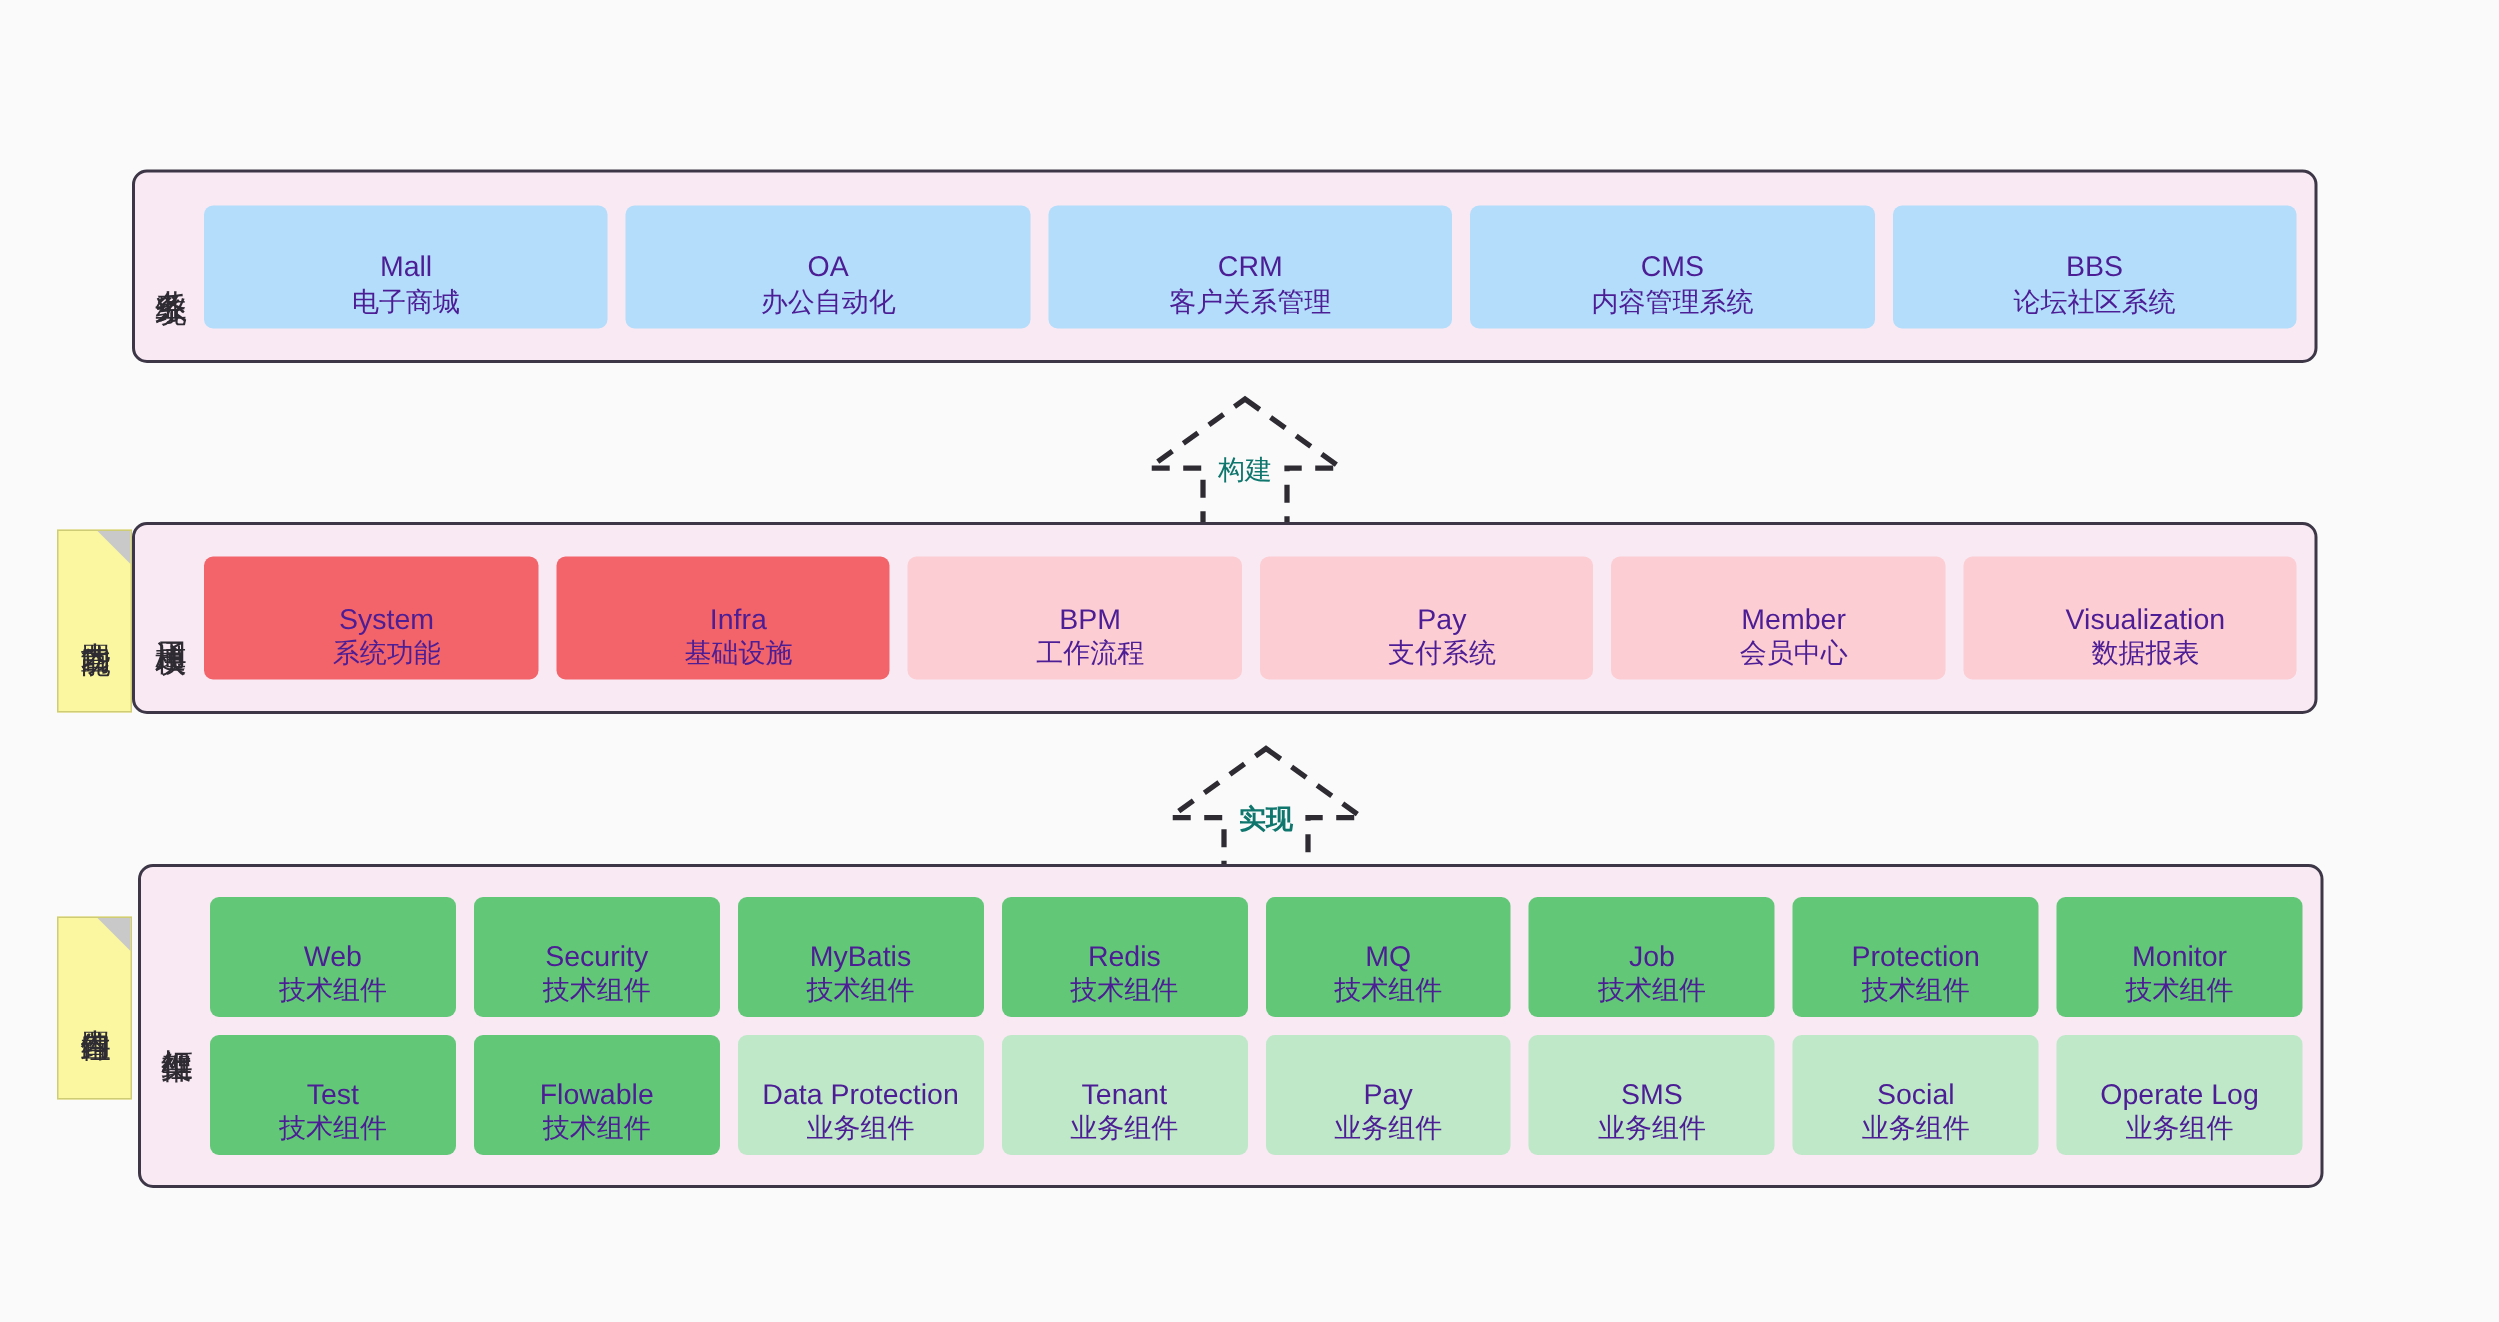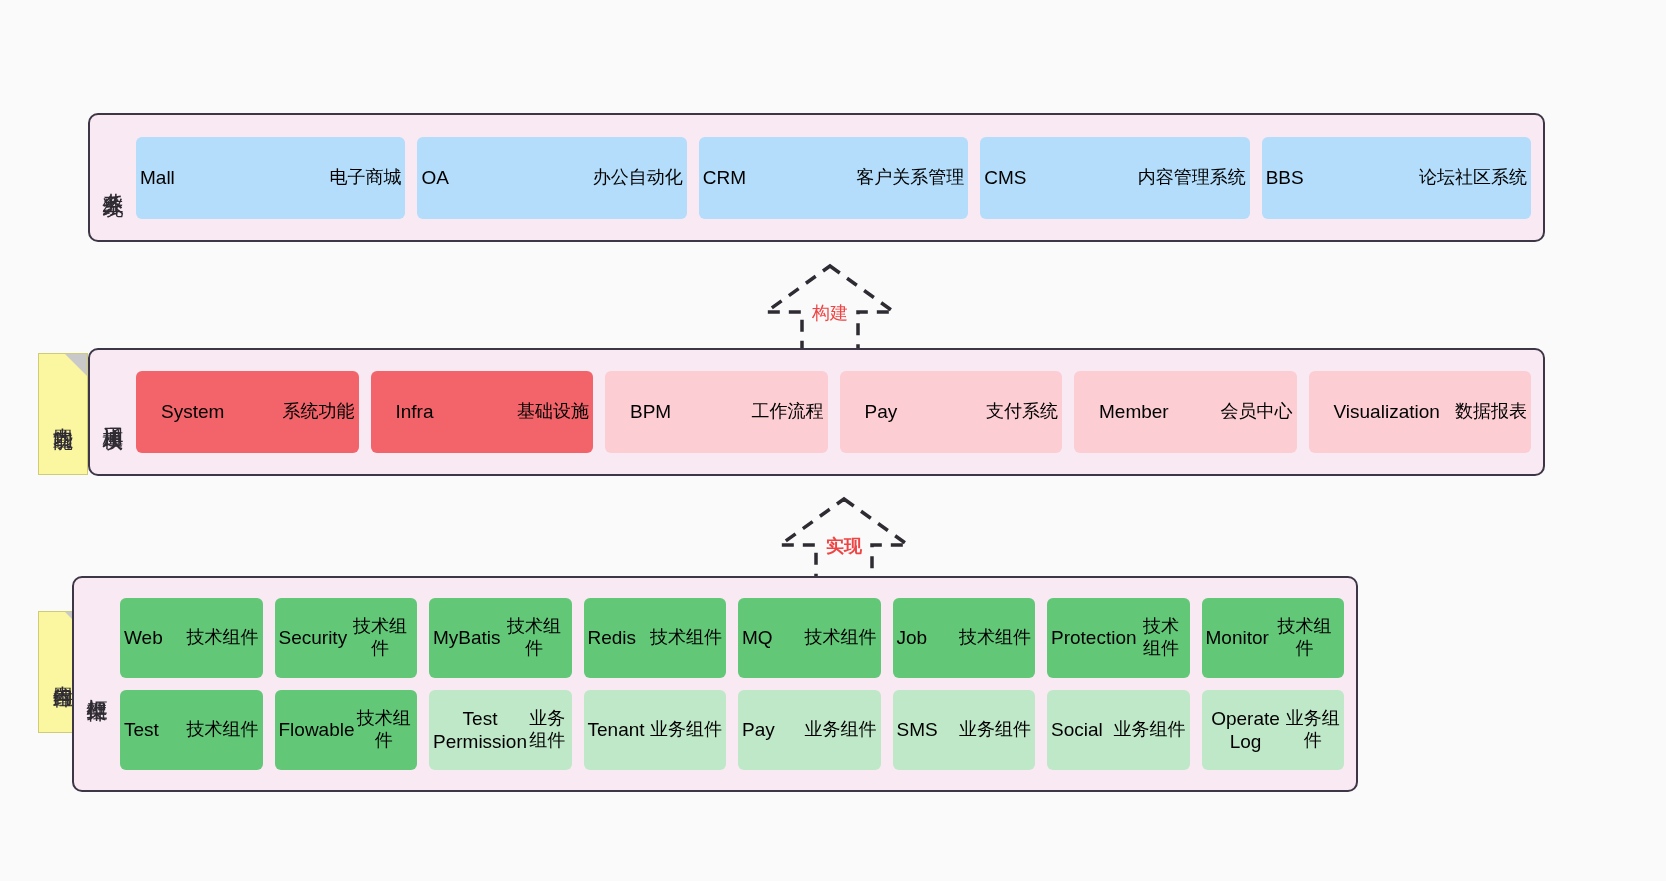--- a/index.html
+++ b/index.html
@@ -59,25 +59,25 @@
     width: 100%;
     gap: 12px;
     align-items: stretch;
   }
 
   
   .box {
     flex: 1 1 0;
     border-radius: 6px;
     display: flex;
-    flex-direction: row;
+    flex-direction: column;
     align-items: center;
-    justify-content: space-between;
+    justify-content: flex-end;
     text-align: center;
-    color: #000000;
+    color: #4c1d95;
     line-height: 1.22;
     padding: 6px 4px;
     user-select: none;
   }
   .box .t1 { font-size: 19px; }
   .box .t2 { font-size: 18px; }
 
   .biz-row   { height: 82px; }
   .mod-row   { height: 82px; padding-left: 25px; }
   .frame-row { height: 80px; }
@@ -120,21 +120,21 @@
     width: 150px;
     height: 92px;
   }
   .arrow svg { display: block; width: 100%; height: 100%; overflow: visible; }
   .arrow-label {
     position: absolute;
     left: 50%;
     transform: translateX(-50%);
     top: 39px;
     font-size: 18px;
-    color: #ef4444;
+    color: #0f766e;
     background: #fafafa;
     padding: 0 2px;
     white-space: nowrap;
     user-select: none;
   }
 </style>
 </head>
 <body>
 
 <div id="canvas">
@@ -212,21 +212,21 @@
       <path d="M75 4 L139 50 L103 50 L103 90 L47 90 L47 50 L11 50 Z" fill="none" stroke="#2f2b33" stroke-width="3.5" stroke-dasharray="12 9" stroke-linecap="butt" stroke-linejoin="miter"></path>
     </svg>
     <span class="arrow-label">实现</span>
   </div>
 
   <div class="sticky" style="left:38px; top:611px; width:50px; height:122px;">
     <span class="fold"></span>
     <span>内置组件</span>
   </div>
 
-  <div class="layer" id="layer-framework" style="left:72px; top:576px; width:1286px; height:216px;">
+  <div class="layer" id="layer-framework" style="left:92px; top:576px; width:1457px; height:216px;">
     <div class="layer-title">框架组件</div>
     <div class="layer-body two-rows">
 
       <div class="row">
         <div class="box c-green frame-row">
           <span class="t1">Web</span>
           <span class="t2">技术组件</span>
         </div>
         <div class="box c-green frame-row">
           <span class="t1">Security</span>
@@ -261,21 +261,21 @@
       <div class="row">
         <div class="box c-green frame-row">
           <span class="t1">Test</span>
           <span class="t2">技术组件</span>
         </div>
         <div class="box c-green frame-row">
           <span class="t1">Flowable</span>
           <span class="t2">技术组件</span>
         </div>
         <div class="box c-lightgreen frame-row">
-          <span class="t1">Test Permission</span>
+          <span class="t1">Data Protection</span>
           <span class="t2">业务组件</span>
         </div>
         <div class="box c-lightgreen frame-row">
           <span class="t1">Tenant</span>
           <span class="t2">业务组件</span>
         </div>
         <div class="box c-lightgreen frame-row">
           <span class="t1">Pay</span>
           <span class="t2">业务组件</span>
         </div>

